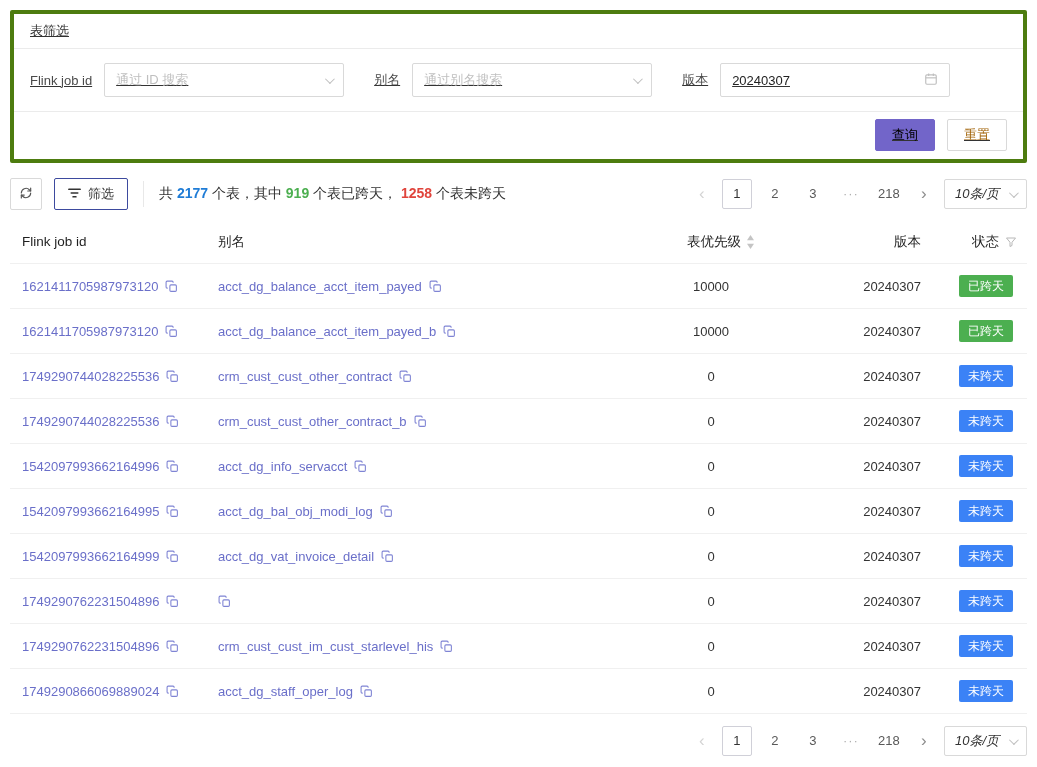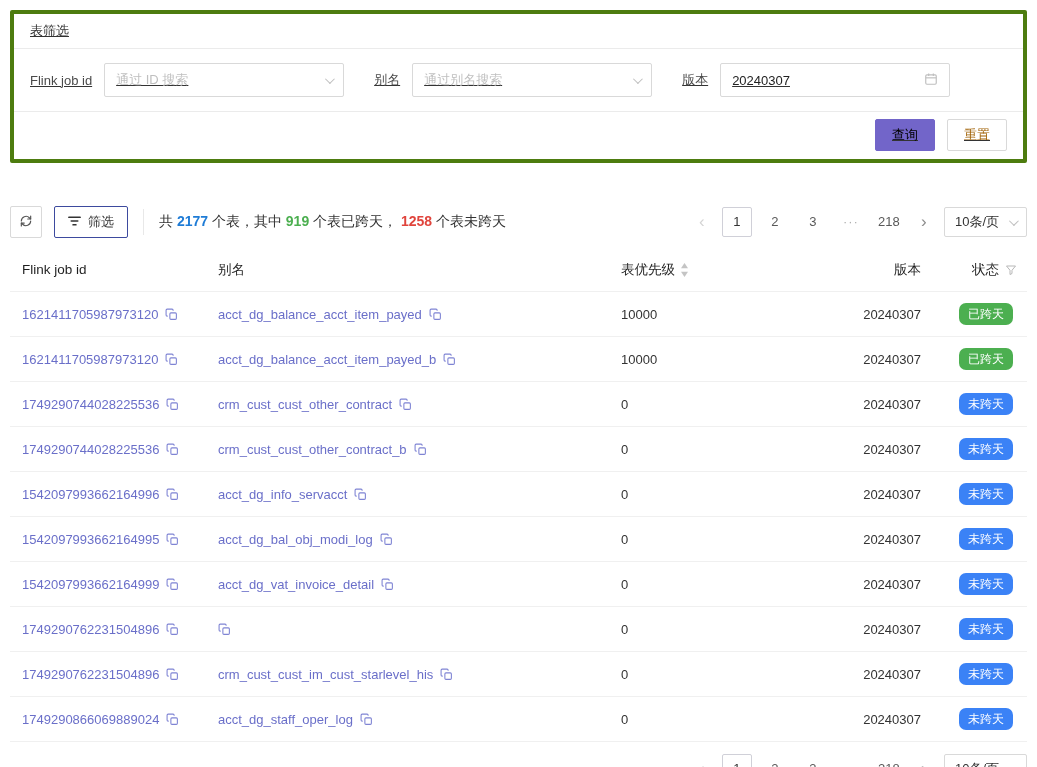--- a/index.html
+++ b/index.html
@@ -34,21 +34,21 @@
   }
   .date-box input { border:none; outline:none; width:160px; font-size:13px; color:#222; font-family:inherit; }
   .actions-row { display:flex; justify-content:flex-end; gap:12px; padding:7px 16px 8px; }
   .btn {
     height:32px; padding:0 16px; border-radius:2px; font-size:13px; cursor:pointer;
     border:1px solid #d9d9d9; background:#fff; color:#a16207; font-family:inherit;
   }
   .btn-primary { background:#7265c9; border-color:#7265c9; color:#000000; }
 
   
-  .toolbar { margin-top:43px; display:flex; align-items:center; }
+  .toolbar { margin-top:15px; display:flex; align-items:center; }
   .icon-btn {
     width:32px; height:32px; border:1px solid #d9d9d9; border-radius:2px; background:#fff;
     display:flex; align-items:center; justify-content:center; cursor:pointer; margin-right:12px;
   }
   .filter-btn {
     height:32px; padding:0 13px; border:1px solid #3d4a9e; border-radius:2px; background:#fff;
     display:flex; align-items:center; gap:7px; font-size:13px; color:#333; cursor:pointer;
     font-family:inherit;
   }
   .v-divider { width:1px; height:26px; background:#e8e8e8; margin:0 15px; }
@@ -63,43 +63,43 @@
   .page-arrow.disabled { color:#d4d4d4; cursor:default; }
   .page-arrow.enabled  { color:#8c8c8c; }
   .page-item {
     min-width:30px; height:30px; line-height:28px; text-align:center; font-size:13px;
     color:#595959; border:1px solid transparent; border-radius:2px; cursor:pointer;
   }
   .page-item.active { border-color:#d0d0d8; color:#333; background:#fff; }
   .page-item.ellipsis { color:#b0b0b0; cursor:default; letter-spacing:1px; }
   .page-size {
     height:30px; border:1px solid #d9d9d9; border-radius:2px; background:#fff;
-    display:flex; align-items:center; gap:10px; padding:0 10px; font-size:13px; color:#333; cursor:pointer;
+    display:flex; align-items:center; gap:10px; padding:0 10px; font-size:13px; color:#333; cursor:pointer;font-style:italic;
   }
 
   
   .table { margin-top:10px; }
   .tr { display:flex; align-items:center; height:45px; border-bottom:1px solid #f0f0f0; font-size:13px; }
   .thead-row { height:44px; color:#1f1f1f; font-size:13.5px; font-weight:500; }
   .td, .th { display:flex; align-items:center; }
   .c-id      { width:208px; padding-left:12px; gap:7px; }
   .c-alias   { flex:1; gap:7px; }
-  .c-priority{ width:200px; justify-content:flex-start; }
+  .c-priority{ width:200px; justify-content:center; }
   .c-priority.cell { padding-right:20px; }
   .c-version { width:100px; justify-content:flex-end; }
   .c-version.head-cell { padding-right:0; }
   .c-status  { width:106px; justify-content:flex-end; padding-right:10px;text-align:right; }
   .c-status.cell { padding-right:14px; }
   .link { color:#6a6fc9; cursor:pointer; text-decoration:none; }
   .copy-icon { display:inline-flex; color:#7f84d4; cursor:pointer; }
   .num-cell { color:#333; }
   .sort-icon { display:inline-flex; flex-direction:column; margin-left:5px; cursor:pointer; line-height:0; }
   .funnel-icon { display:inline-flex; margin-left:6px; cursor:pointer; }
   .badge {
-    display:inline-block; padding:3px 9px; border-radius:7px; color:#fff;
+    display:inline-block; padding:3px 9px; border-radius:2px; color:#fff;
     font-size:12px; line-height:1.35; white-space:nowrap;
   }
   .badge-green { background:#4caf50; }
   .badge-red   { background:#3b82f6; }
 
   .bottom-bar { display:flex; justify-content:flex-end; align-items:center; gap:8px; margin:12px 0 8px; }
 </style>
 </head>
 <body>
 

